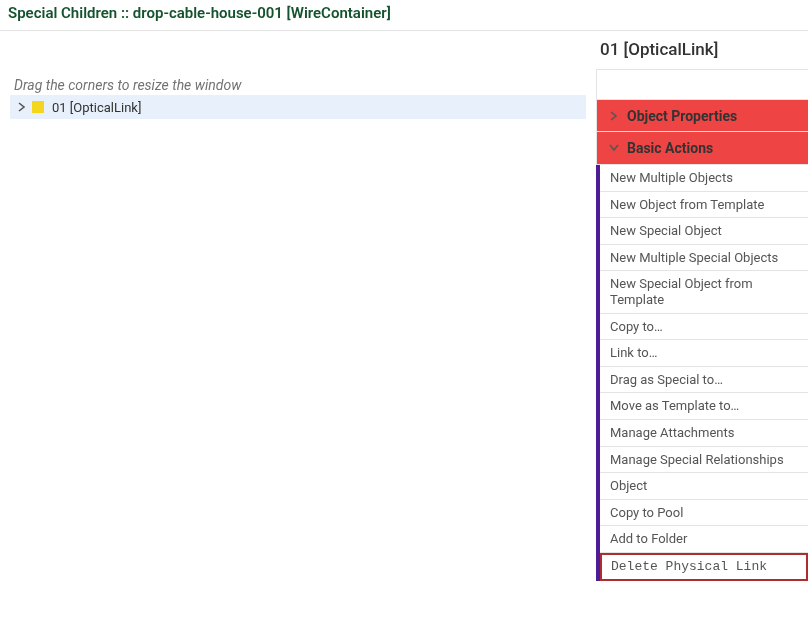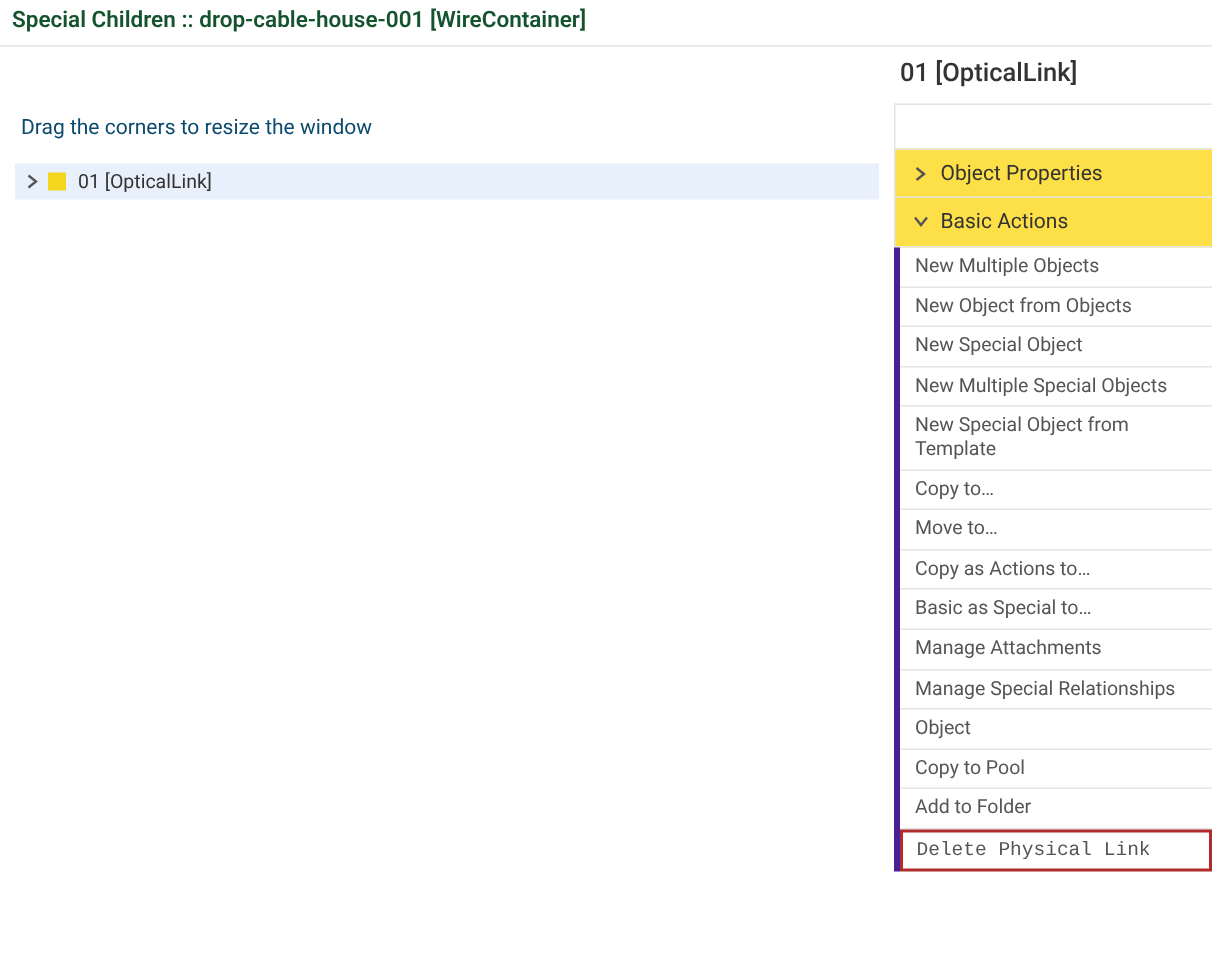--- a/index.html
+++ b/index.html
@@ -21,22 +21,23 @@
   }
   .body {
     display: flex;
     height: calc(100% - 30px);
   }
   .left-pane {
     flex: 1;
     padding: 14px 10px;
   }
   .hint {
-    color: #0c4a6e;
-    margin: 32px 0 16px 4px;
+    font-style: italic;
+    color: #737373;
+    margin: 32px 0 2px 4px;
     font-size: 14px;
   }
   .tree-row {
     background: #e8f0fb;
     display: flex;
     align-items: center;
     height: 24px;
     padding: 2px 4px;
     font-size: 13px;
     color: #333;
@@ -62,28 +63,28 @@
     color: #333;
     padding: 2px 4px 10px 4px;
   }
   .spacer-row {
     height: 30px;
     border: 1px solid #e4e4e4;
     border-right: none;
     border-bottom: none;
   }
   .section-header {
-    background: #fde047;
+    background: #ef4444;
     border: 1px solid #e4e4e4;
     border-right: none;
     display: flex;
     align-items: center;
     height: 33px;
     padding: 0 10px;
-    font-weight: 400;
+    font-weight: 700;
     color: #333;
     cursor: pointer;
   }
   .section-header .chev {
     width: 14px; height: 14px;
     display: inline-flex; align-items: center; justify-content: center;
     margin-right: 6px;
     color: #555;
   }
   .action-list {
@@ -140,28 +141,28 @@
       <span class="chev">
         <svg width="10" height="8" viewBox="0 0 10 8">
             <path d="M1 1 L5 6 L9 1" fill="none" stroke="currentColor" stroke-width="1.6"></path>
           </svg>
       </span>
       <span>Basic Actions</span>
     </div>
 
     <div class="action-list" id="action-list">
         <div class="action-item">New Multiple Objects</div>
-        <div class="action-item">New Object from Objects</div>
+        <div class="action-item">New Object from Template</div>
         <div class="action-item">New Special Object</div>
         <div class="action-item">New Multiple Special Objects</div>
         <div class="action-item">New Special Object from Template</div>
         <div class="action-item">Copy to…</div>
-        <div class="action-item">Move to…</div>
-        <div class="action-item">Copy as Actions to…</div>
-        <div class="action-item">Basic as Special to…</div>
+        <div class="action-item">Link to…</div>
+        <div class="action-item">Drag as Special to…</div>
+        <div class="action-item">Move as Template to…</div>
         <div class="action-item">Manage Attachments</div>
         <div class="action-item">Manage Special Relationships</div>
         <div class="action-item">Object</div>
         <div class="action-item">Copy to Pool</div>
         <div class="action-item">Add to Folder</div>
         <div class="action-item highlight">Delete Physical Link</div>
       </div>
   </div>
 </div>
 

